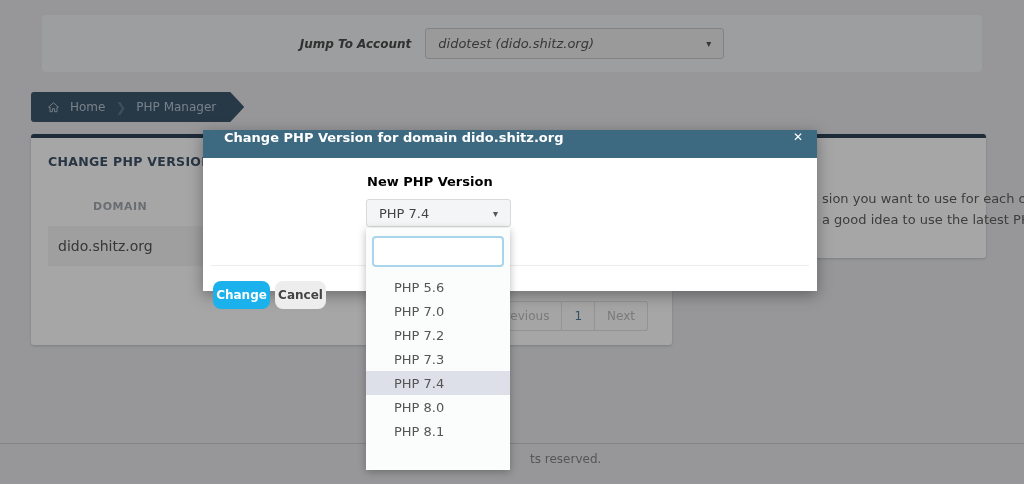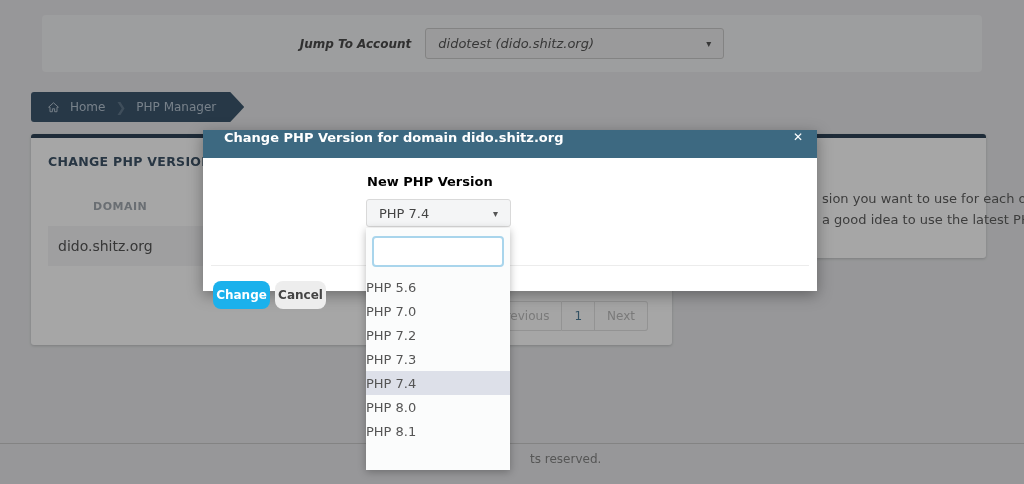--- a/index.html
+++ b/index.html
@@ -133,21 +133,21 @@
     background: #fbfcfc; z-index: 30; box-shadow: 0 2px 8px rgba(0,0,0,0.28);
   }
   .dd-search {
     position: absolute; left: 6px; top: 8px; width: 132px; height: 31px;
     border: 2px solid #a9d5ec; border-radius: 4px; background: #fff;
     padding: 0 8px; font-family: inherit; font-size: 13px; color: #333; outline: none;
   }
   .dd-options { position: absolute; left: 0; top: 47px; width: 144px; }
   .dd-option {
     height: 24px; display: flex; align-items: center;
-    padding-left: 0; font-size: 13px; color: #555; cursor: pointer;
+    padding-left: 28px; font-size: 13px; color: #555; cursor: pointer;
   }
   .dd-option.selected { background: #dde0e9; }
 </style>
 </head>
 <body>
 
 <div class="topbar">
   <span class="topbar-label">Jump To Account</span>
   <div class="account-select">
     <span>didotest (dido.shitz.org)</span>

